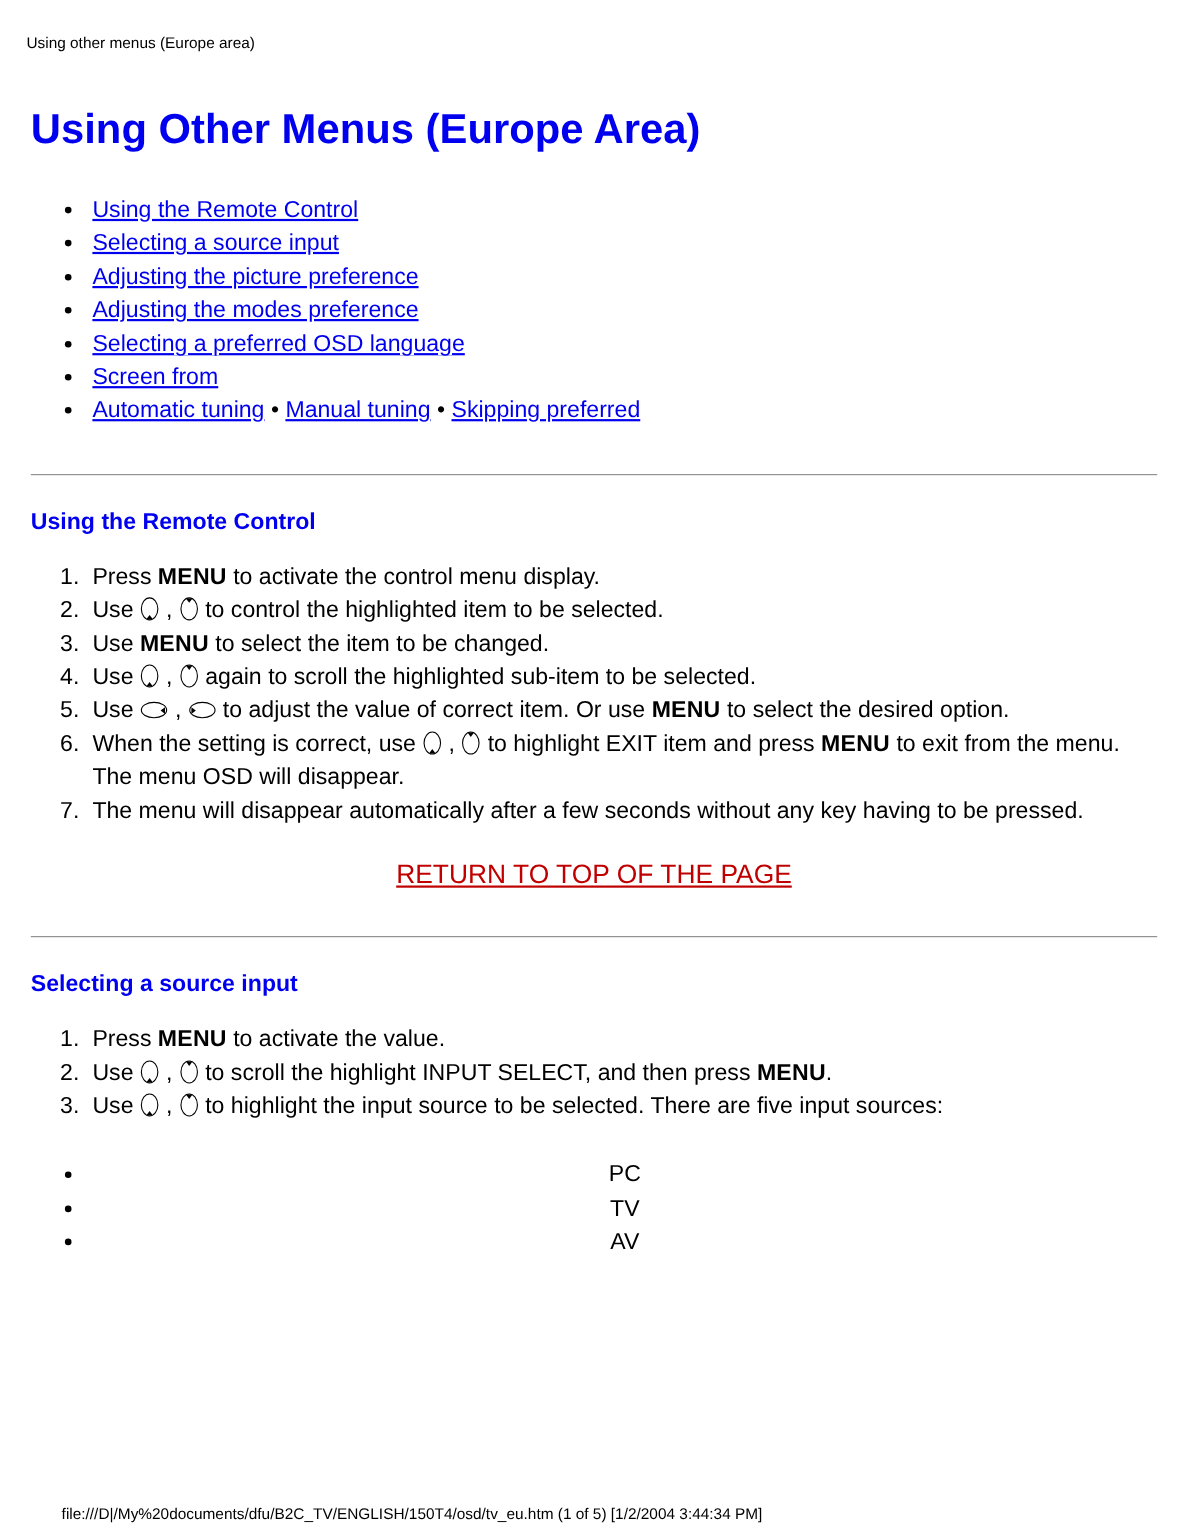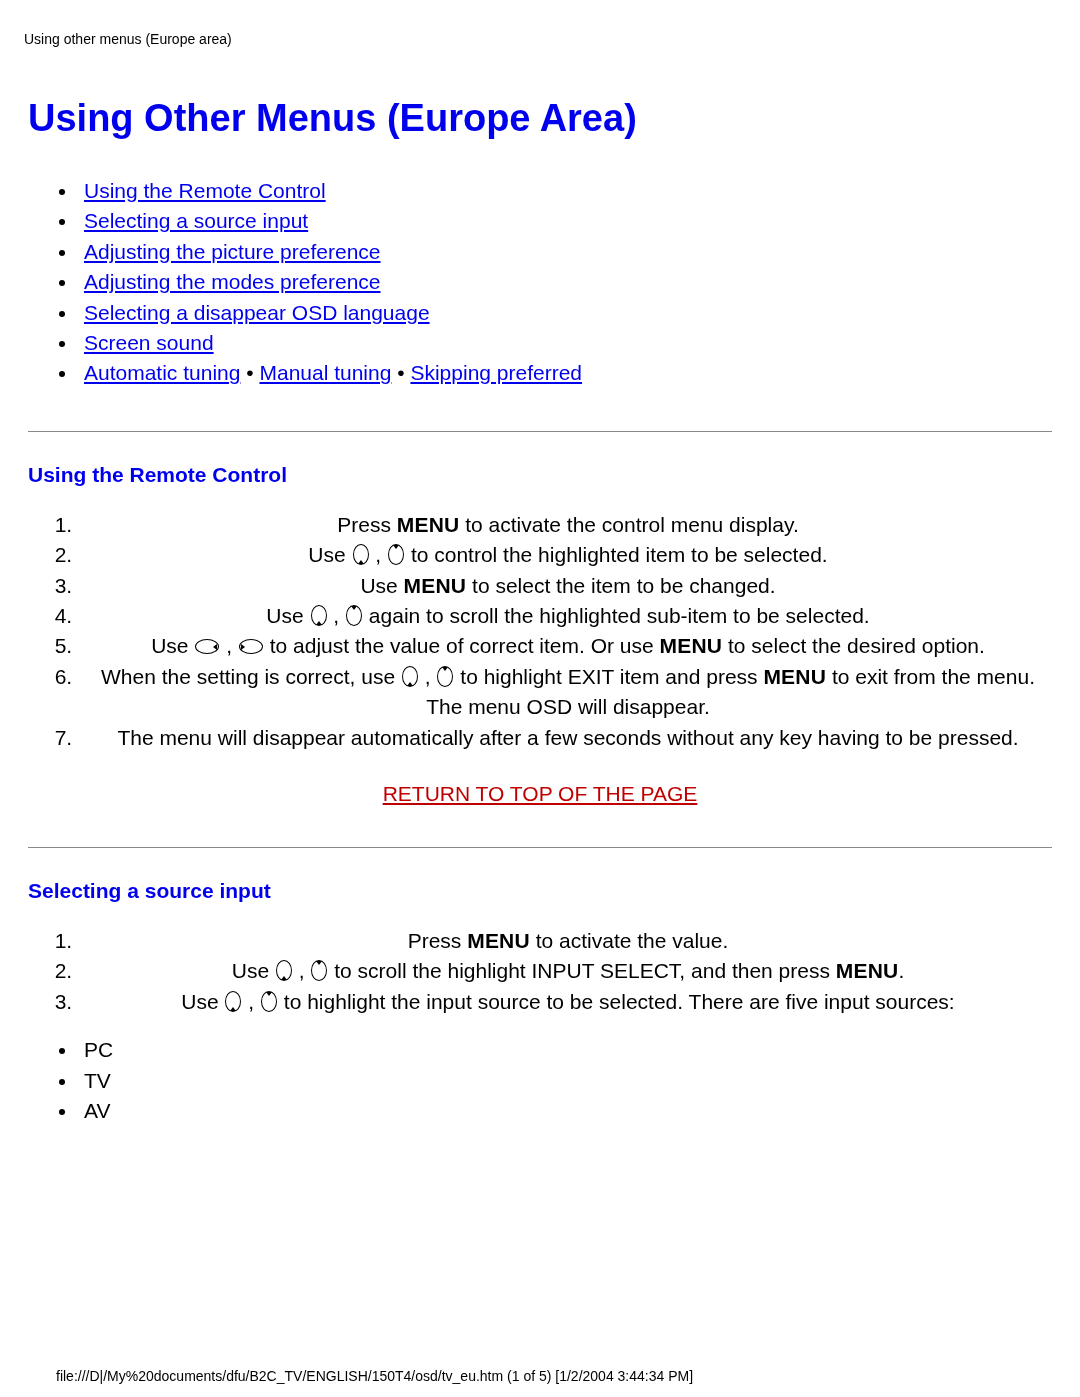--- a/index.html
+++ b/index.html
@@ -40,40 +40,39 @@
   }
   ul.nav li, ul.plain li {
     list-style-type: disc;
     margin-left: 0;
     padding-left: 6px;
     line-height: 1.45;
   }
   ol {
     margin: 0 0 0 50px;
     padding: 0;
-    text-align: center;
   }
   ol li {
     padding-left: 6px;
     line-height: 1.45;
   }
   hr {
     border: none;
     border-top: 1px solid #888;
     margin: 42px 0 28px 0;
   }
   hr.gap2 {
     margin: 38px 0 28px 0;
   }
   .return-link {
     display: block;
     text-align: center;
     color: #c00000;
     text-decoration: underline;
-    font-size: 21px;
+    font-size: 24px;
     margin-top: 26px;
   }
   .menu-label {
     font-weight: bold;
     font-family: 'Arial Black', Arial, sans-serif;
     letter-spacing: 0.2px;
   }
   .oval {
     display: inline-block;
     width: 14px;
@@ -152,22 +151,22 @@
 
 <div class="header-path">Using other menus (Europe area)</div>
 
 <h1>Using Other Menus (Europe Area)</h1>
 
 <ul class="nav">
   <li><a href="#">Using the Remote Control</a></li>
   <li><a href="#">Selecting a source input</a></li>
   <li><a href="#">Adjusting the picture preference</a></li>
   <li><a href="#">Adjusting the modes preference</a></li>
-  <li><a href="#">Selecting a disappear OSD language</a></li>
-  <li><a href="#">Screen sound</a></li>
+  <li><a href="#">Selecting a preferred OSD language</a></li>
+  <li><a href="#">Screen from</a></li>
   <li>
     <a href="#">Automatic tuning</a><span> • </span><a href="#">Manual tuning</a><span> • </span><a href="#">Skipping preferred</a>
   </li>
 </ul>
 
 <hr>
 
 <h2>Using the Remote Control</h2>
 
 <ol>
@@ -203,21 +202,21 @@
     <span>Press </span><span class="menu-label">MENU</span><span> to activate the value.</span>
   </li>
   <li>
     <span>Use </span><span class="oval up"></span><span> , </span><span class="oval down"></span><span> to scroll the highlight INPUT SELECT, and then press </span><span class="menu-label">MENU</span><span>.</span>
   </li>
   <li>
     <span>Use </span><span class="oval up"></span><span> , </span><span class="oval down"></span><span> to highlight the input source to be selected. There are five input sources:</span>
   </li>
 </ol>
 
-<ul class="plain" style="margin-top:18px;">
+<ul class="plain" style="margin-top:32px;text-align:center;">
   <li>PC</li>
   <li>TV</li>
   <li>AV</li>
 </ul>
 
 <div class="footer-path">file:///D|/My%20documents/dfu/B2C_TV/ENGLISH/150T4/osd/tv_eu.htm (1 of 5) [1/2/2004 3:44:34 PM]</div>
 
 </div>
 
 </body></html>

